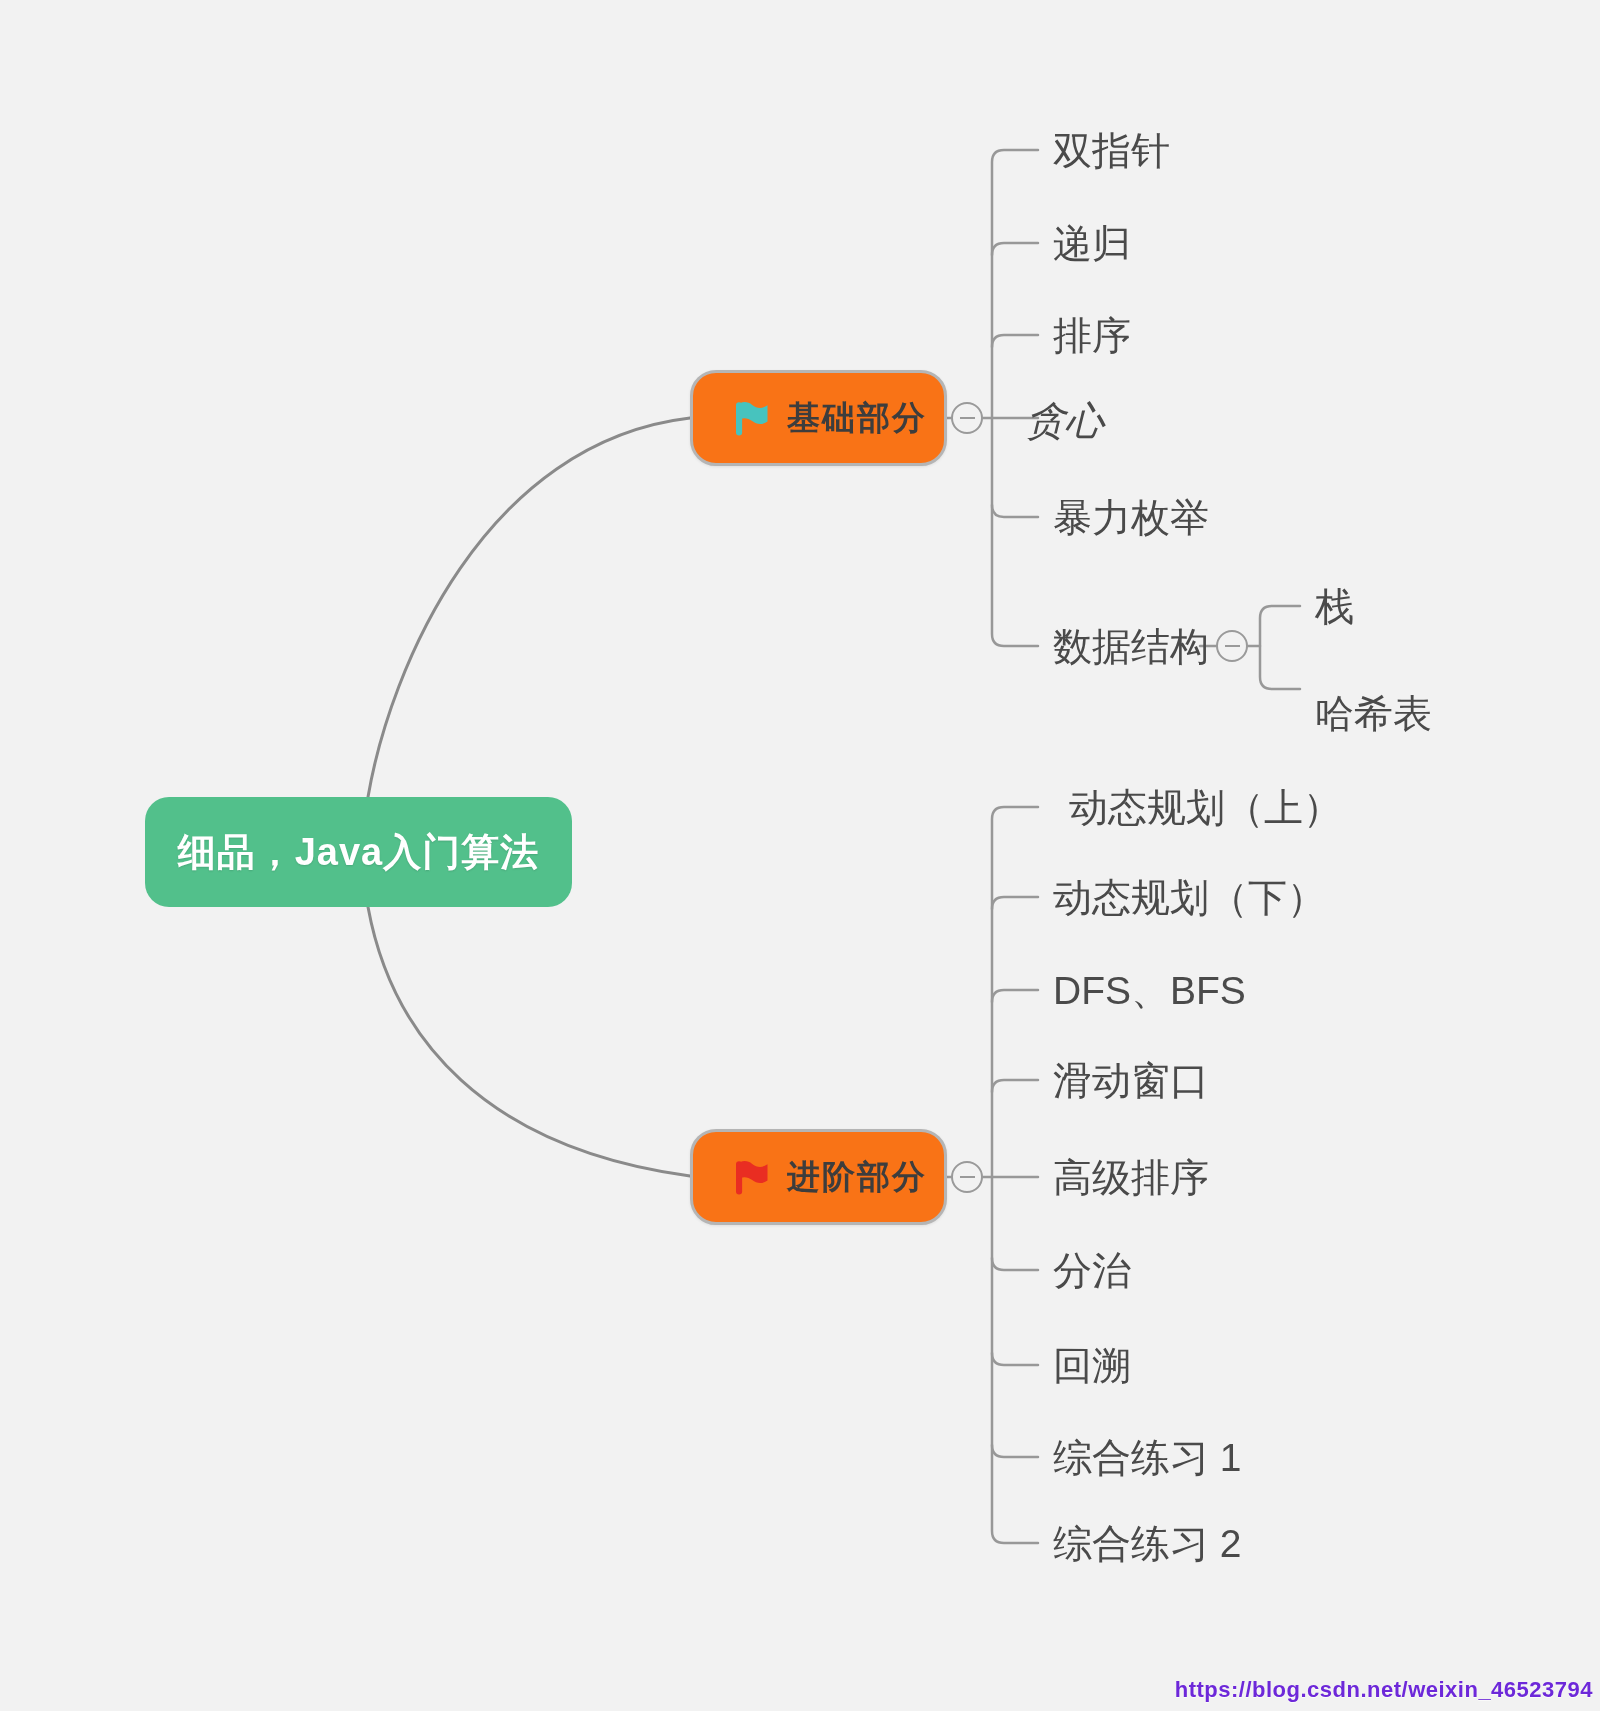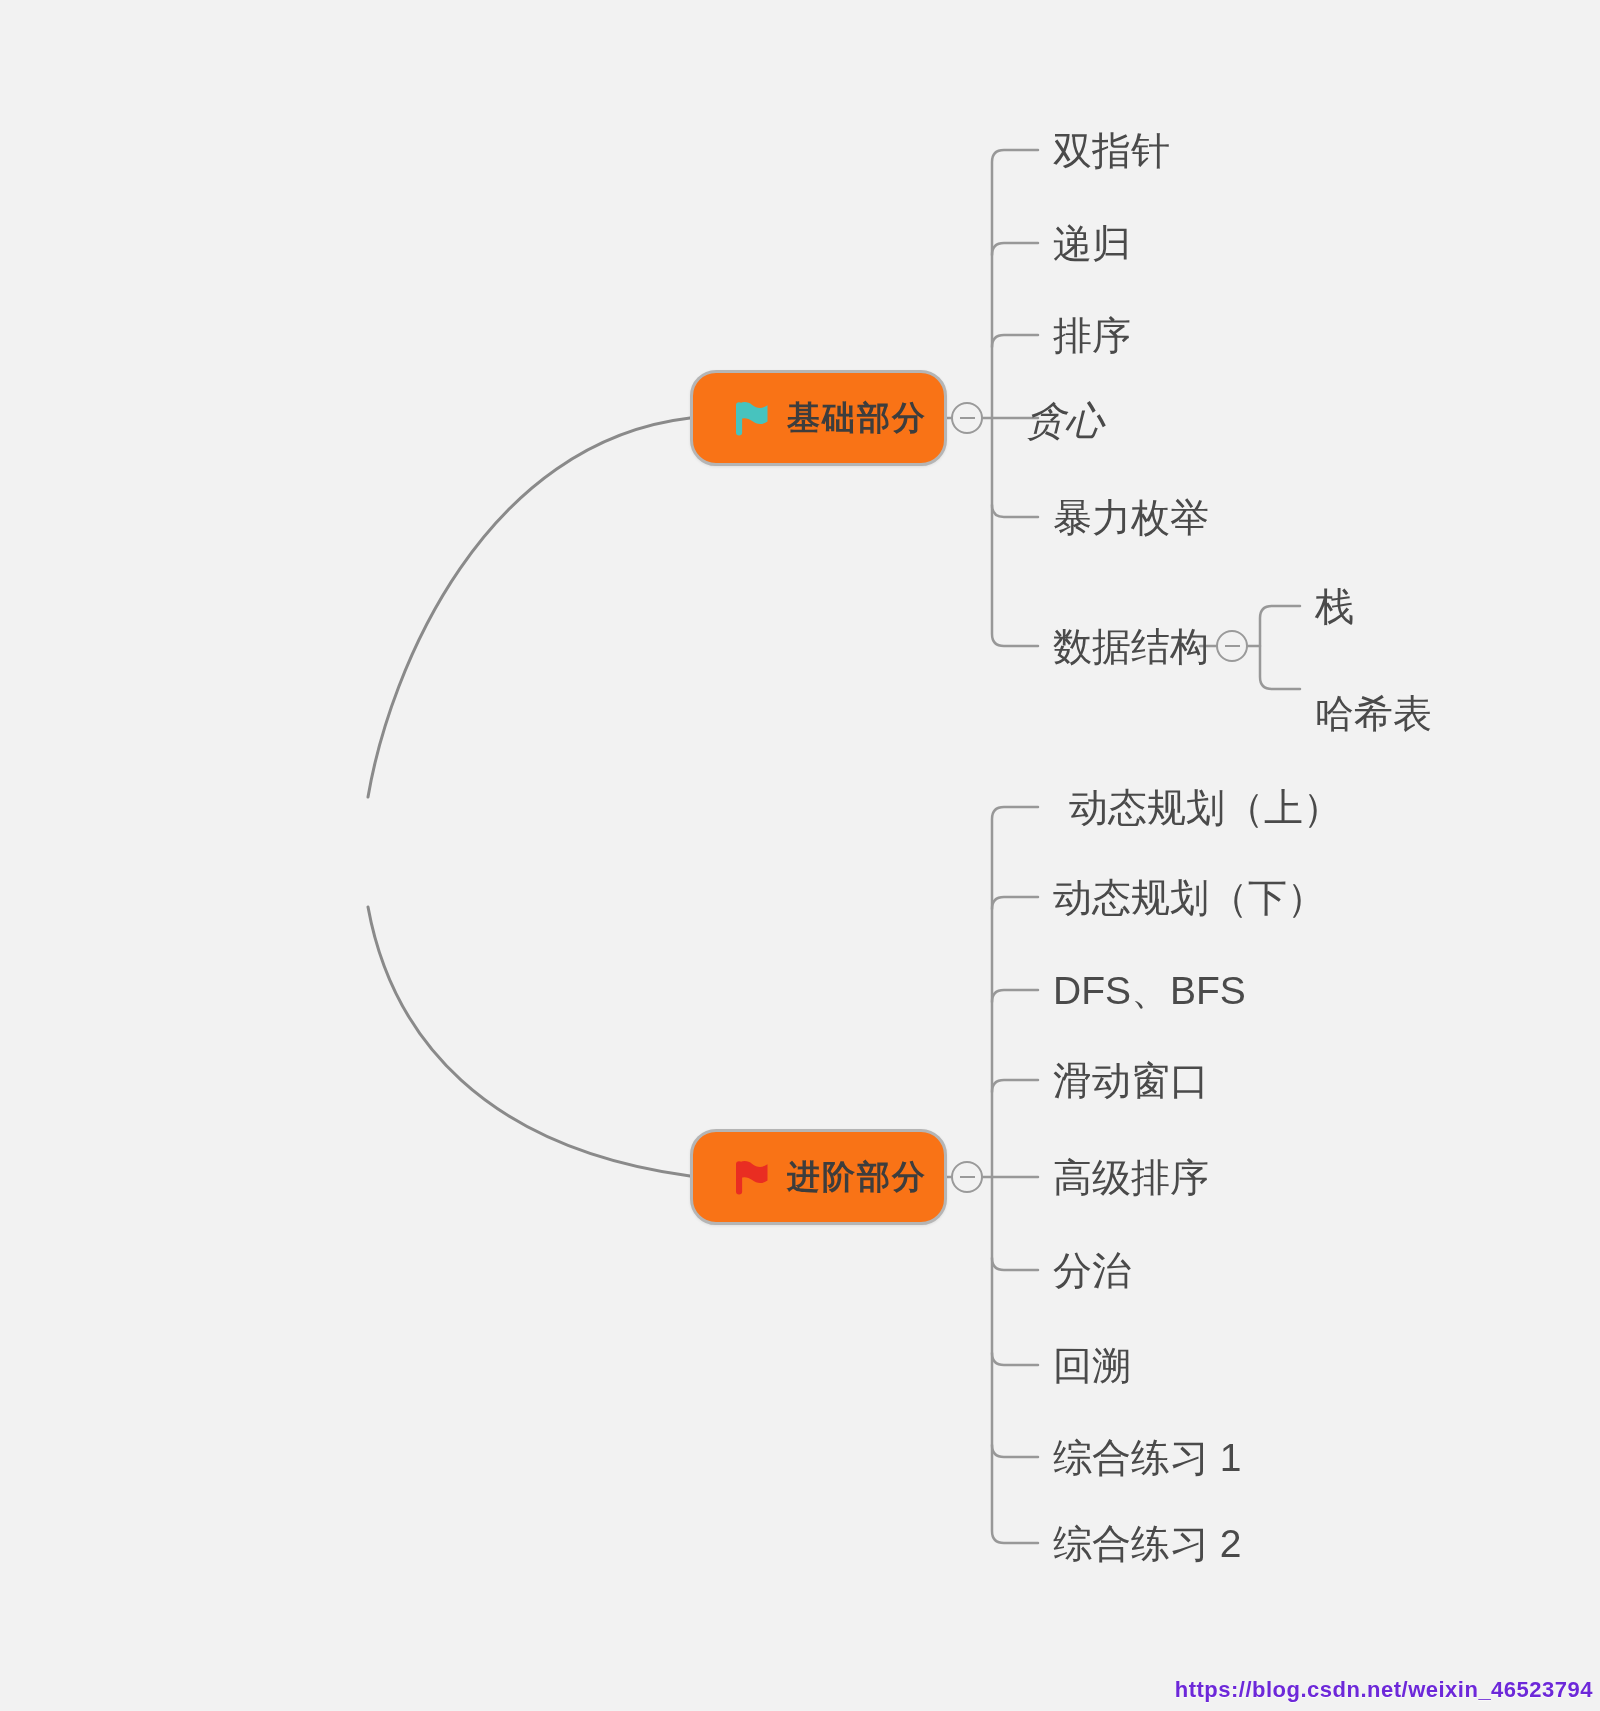--- a/index.html
+++ b/index.html
@@ -75,20 +75,23 @@
       <path d="M 1038 807 H 1004 Q 992 807 992 819 V 1531 Q 992 1543 1004 1543 H 1038"></path>
       <path d="M 992 909 Q 992 897 1004 897 H 1038"></path>
       <path d="M 992 1002 Q 992 990 1004 990 H 1038"></path>
       <path d="M 992 1092 Q 992 1080 1004 1080 H 1038"></path>
       <path d="M 992 1258 Q 992 1270 1004 1270 H 1038"></path>
       <path d="M 992 1353 Q 992 1365 1004 1365 H 1038"></path>
       <path d="M 992 1445 Q 992 1457 1004 1457 H 1038"></path>
     </g>
   </svg>
 
+  <div class="node root-node" style="background-color: rgb(82, 192, 139);">
+    <span>细品，Java入门算法</span>
+  </div>
 
   <div class="node branch-node" style="left:690px;top:370px;">
     <svg class="flag" viewBox="0 0 48 48">
       <g fill="#47c3be">
         <rect x="8" y="6" width="7" height="38" rx="3.5"></rect>
         <path d="M8 10 C 14 4.5 21 4.5 26.5 9 C 32 13.5 38.5 13.5 44 9.5 L 44 28 C 38.5 32 32 32 26.5 27.5 C 21 23 14 23 8 28 Z"></path>
       </g>
     </svg>
     <span class="branch-label">基础部分</span>
   </div>

